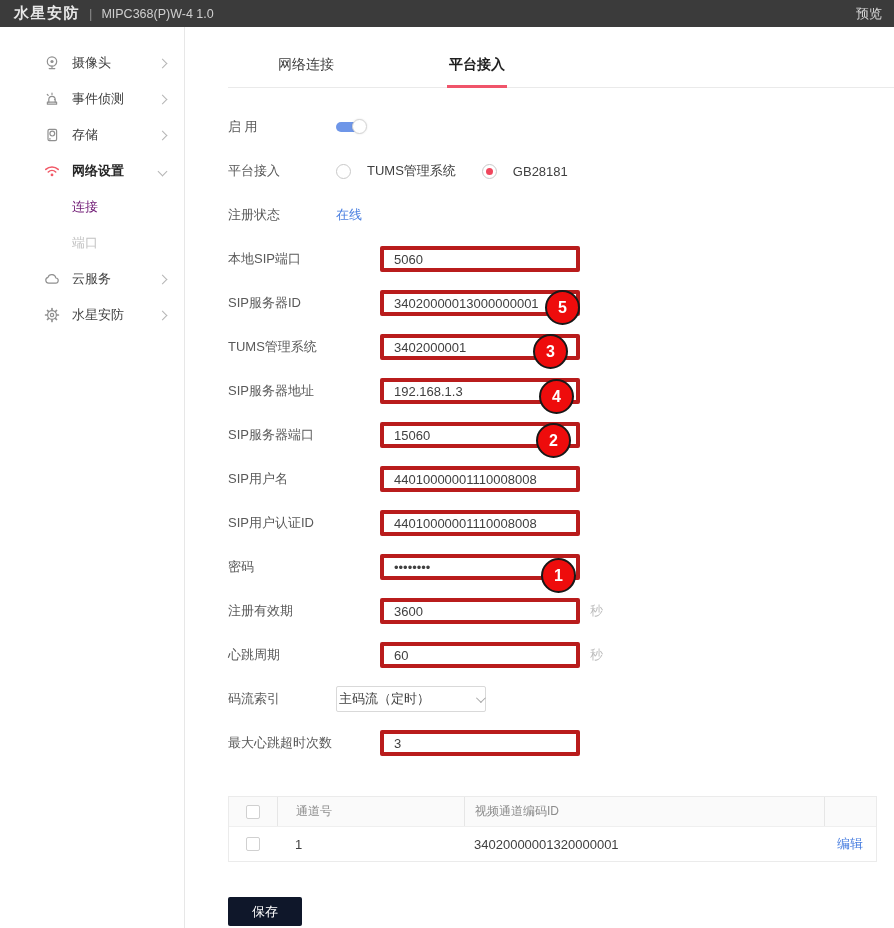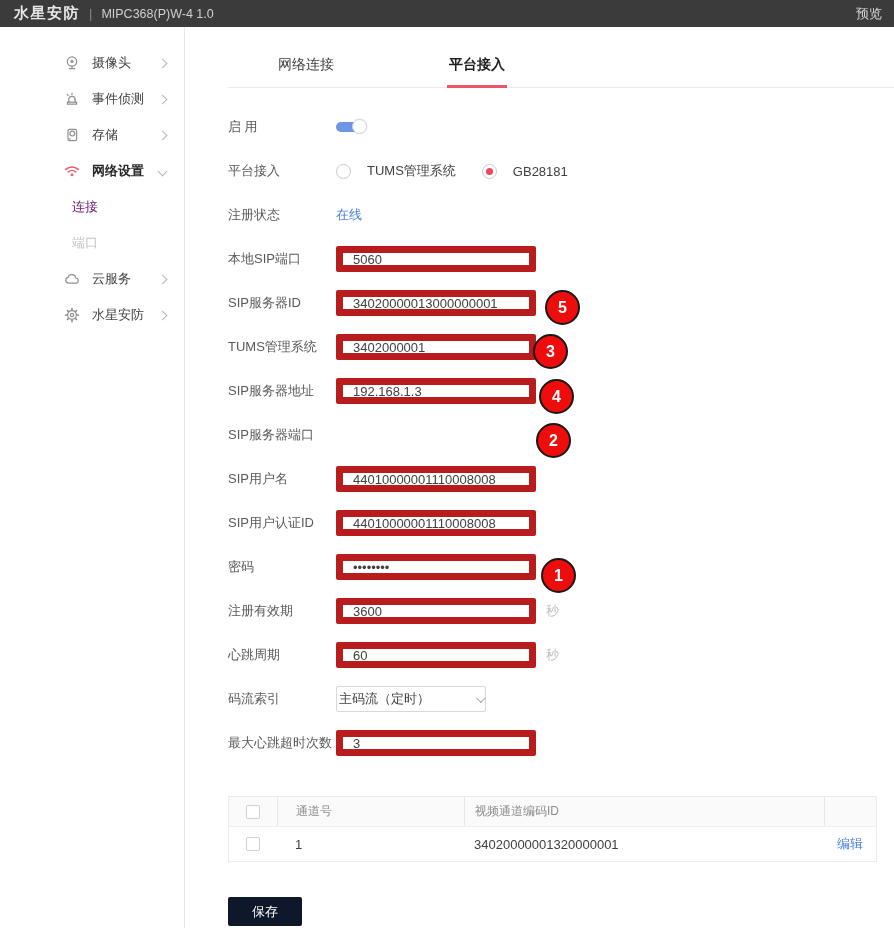--- a/index.html
+++ b/index.html
@@ -11,21 +11,21 @@
   .topbar { position:absolute; left:0; top:0; width:894px; height:27px; background:#3b3b3b;
     display:flex; align-items:center; padding:0 12px 0 14px; }
   .brand { color:#e8e8e8; font-weight:bold; font-size:15px; letter-spacing:1.5px; }
   .brand-divider { color:#8a8a8a; margin:0 9px; font-size:13px; }
   .model { color:#cfcfcf; font-size:12.5px; }
   .preview-link { margin-left:auto; color:#d6d6d6; font-size:13px; cursor:pointer; }
 
   
   .sidebar { position:absolute; left:0; top:27px; width:185px; height:901px; background:#fff;
     border-right:1px solid #e7e7e7; padding-top:18px; }
-  .side-item { height:36px; display:flex; align-items:center; padding:0 18px 0 64px; cursor:pointer; }
+  .side-item { height:36px; display:flex; align-items:center; padding:0 18px 0 44px; cursor:pointer; }
   .side-item .icon { width:16px; height:16px; flex-shrink:0; }
   .side-item .lbl { margin-left:12px; font-size:13px; color:#404040; }
   .side-item .lbl.bold { font-weight:700; color:#262626; }
   .chev { width:7px; height:7px; border-right:1.3px solid #b5b5b5; border-bottom:1.3px solid #b5b5b5;
     display:inline-block; margin-left:auto; }
   .chev.right { transform:rotate(-45deg); }
   .chev.down  { transform:rotate(45deg); }
   .side-sub { height:36px; display:flex; align-items:center; padding-left:72px; font-size:13px; cursor:pointer; }
   .side-sub.selected { color:#701a75; }
   .side-sub.dim { color:#c2c2c2; }
@@ -36,23 +36,23 @@
     height:61px; border-bottom:1px solid #eaeaea; }
   .tab { position:relative; padding-bottom:13px; font-size:14px; color:#404040; cursor:pointer; }
   .tab.active { font-weight:700; color:#1f1f1f; }
   .tab.active::after { content:""; position:absolute; left:-2px; right:-2px; bottom:-1px;
     height:3px; background:#f0546a; }
 
   .form { padding:26px 0 0 42px; }
   .frow { display:flex; align-items:center; margin-bottom:18px; min-height:26px; }
   .frow.gap-top { margin-top:13px; }
   .flabel { width:108px; flex-shrink:0; font-size:13px; color:#595959; }
-  .finput { width:200px; height:26px; border:7px solid #b91c1c; border-radius:2px;
+  .finput { width:200px; height:26px; border:4px solid #b91c1c; border-radius:2px;
     padding:0 10px; font-size:13px; color:#404040; background:#fff; outline:none;
-    font-family:"Liberation Sans","DejaVu Sans",sans-serif; }
+    font-family:"Liberation Sans","DejaVu Sans",sans-serif;margin-left:44px; }
   .funit { margin-left:10px; font-size:13px; color:#bdbdbd; }
 
   .toggle { position:relative; width:31px; height:16px; cursor:pointer; }
   .toggle .track { position:absolute; left:0; top:3px; width:26px; height:10px; border-radius:5px; background:#6e96e8; }
   .toggle .knob { position:absolute; right:0; top:0; width:15px; height:15px; border-radius:50%;
     background:#fff; border:1px solid #d5d5d5; box-shadow:0 0 2px rgba(0,0,0,.12); }
 
   .radio-opt { display:flex; align-items:center; margin-right:26px; cursor:pointer; }
   .radio { position:relative; width:15px; height:15px; border:1px solid #c9c9c9; border-radius:50%; background:#fff; flex-shrink:0; }
   .radio.checked::after { content:""; position:absolute; left:3px; top:3px; width:7px; height:7px;
@@ -225,20 +225,21 @@
       <div class="frow">
         <span class="flabel">TUMS管理系统</span>
         <input class="finput" value="3402000001" style="">
       </div>
       <div class="frow">
         <span class="flabel">SIP服务器地址</span>
         <input class="finput" value="192.168.1.3" style="">
       </div>
       <div class="frow">
         <span class="flabel">SIP服务器端口</span>
+        <input class="finput" value="15060" style="">
       </div>
       <div class="frow">
         <span class="flabel">SIP用户名</span>
         <input class="finput" value="44010000001110008008" style="">
       </div>
       <div class="frow">
         <span class="flabel">SIP用户认证ID</span>
         <input class="finput" value="44010000001110008008" style="">
       </div>
       <div class="frow">

